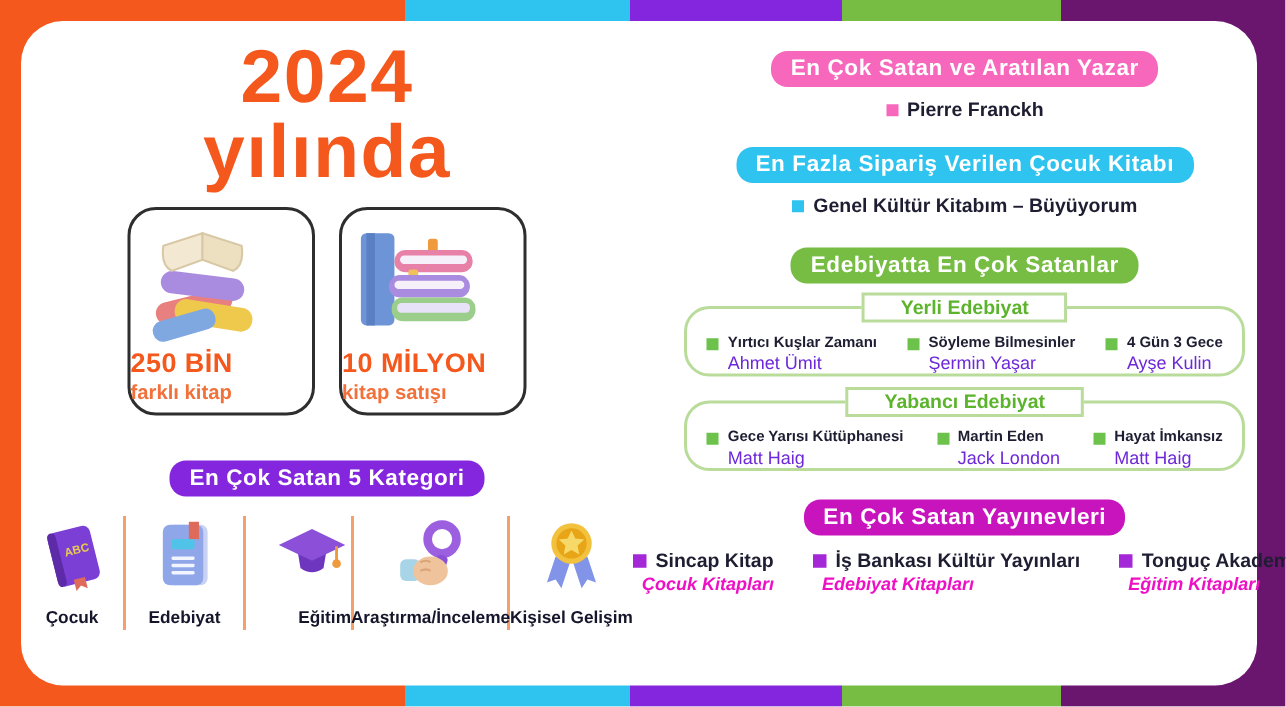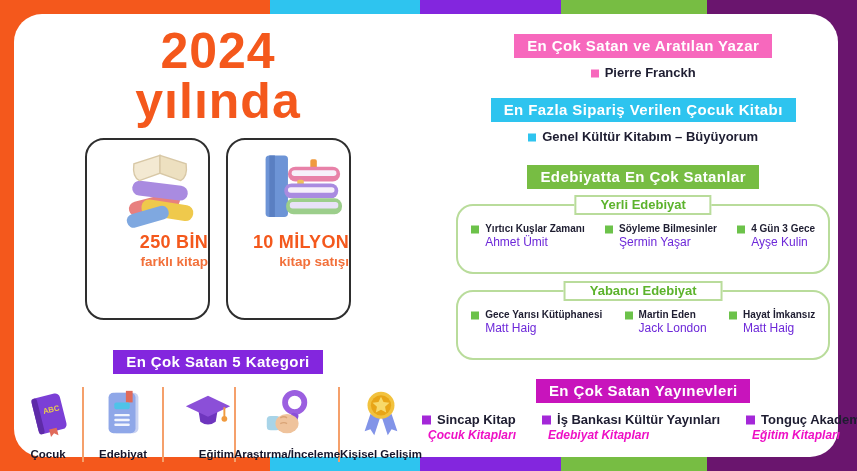--- a/index.html
+++ b/index.html
@@ -18,31 +18,31 @@
   .col-left { width:410px; padding-top:12px; display:flex; flex-direction:column; align-items:center; }
   .col-right { flex:1; padding-top:20px; display:flex; flex-direction:column; align-items:center; }
 
   
   .main-title {
     color:#F4581C; font-weight:900; font-size:50px; line-height:1.0;
     text-align:center; letter-spacing:1px;
   }
   .cards { display:flex; gap:16px; margin-top:12px; }
   .card {
-    width:125px; height:182px; border:2px solid #2e2e2e; border-radius:19px;
-    display:flex; flex-direction:column; align-items:flex-end; padding-top:8px;
+    width:125px; height:139px; border:2px solid #2e2e2e; border-radius:19px;
+    display:flex; flex-direction:column; align-items:flex-start; padding-top:8px;
     background:#fff;
   }
   .card svg { display:block; }
   .card-value { color:#F4581C; font-weight:900; font-size:18px; letter-spacing:.3px; margin-top:2px; white-space:nowrap; }
   .card-label { color:#F2703A; font-weight:600; font-size:13.5px; margin-top:1px; white-space:nowrap; }
 
   .banner {
     color:#fff; font-weight:900; font-size:15px; letter-spacing:.4px;
-    padding:3px 13px 4px; white-space:nowrap; display:inline-block;
+    padding:3px 13px 4px; white-space:nowrap; display:inline-block;border-radius:11px;
   }
   .banner.violet { background:#8326DE; margin-top:30px; }
   .banner.pink { background:#F768BD; }
   .banner.cyan { background:#2EC4EF; margin-top:18px; }
   .banner.green { background:#77BD43; margin-top:21px; }
   .banner.magenta { background:#C814BC; margin-top:19px; }
 
   .cats { display:flex; margin-top:13px; width:408px; }
   .cat {
     display:flex; flex-direction:column; align-items:center; justify-content:flex-end;
@@ -59,21 +59,21 @@
   .bullet.green { background:#6CC24A; }
   .bullet.purple { background:#A428D8; width:9px; height:9px; }
 
   .fact-row { display:flex; align-items:center; margin-top:7px; }
   .fact-title { color:#1E1D31; font-weight:800; font-size:13px; white-space:nowrap; }
   .fact-block { margin-top:7px; text-align:left; }
   .fact-sub { color:#30303C; font-weight:500; font-size:12.5px; margin-left:15px; margin-top:1px; }
 
   .group-box {
     position:relative; width:374px; border:2px solid #B9DC9B; border-radius:17px;
-    margin-top:15px; padding:17px 13px 23px;
+    margin-top:15px; padding:17px 13px 0;
     display:flex; justify-content:space-between;
   }
   .group-box.second { margin-top:16px; }
   .group-label {
     position:absolute; top:-11px; left:50%; transform:translateX(-50%);
     background:#fff; border:2px solid #B9DC9B; padding:0 24px 1px;
     color:#5CB32C; font-weight:800; font-size:13px; white-space:nowrap;
   }
   .book { text-align:left; }
   .book-row { display:flex; align-items:center; }

